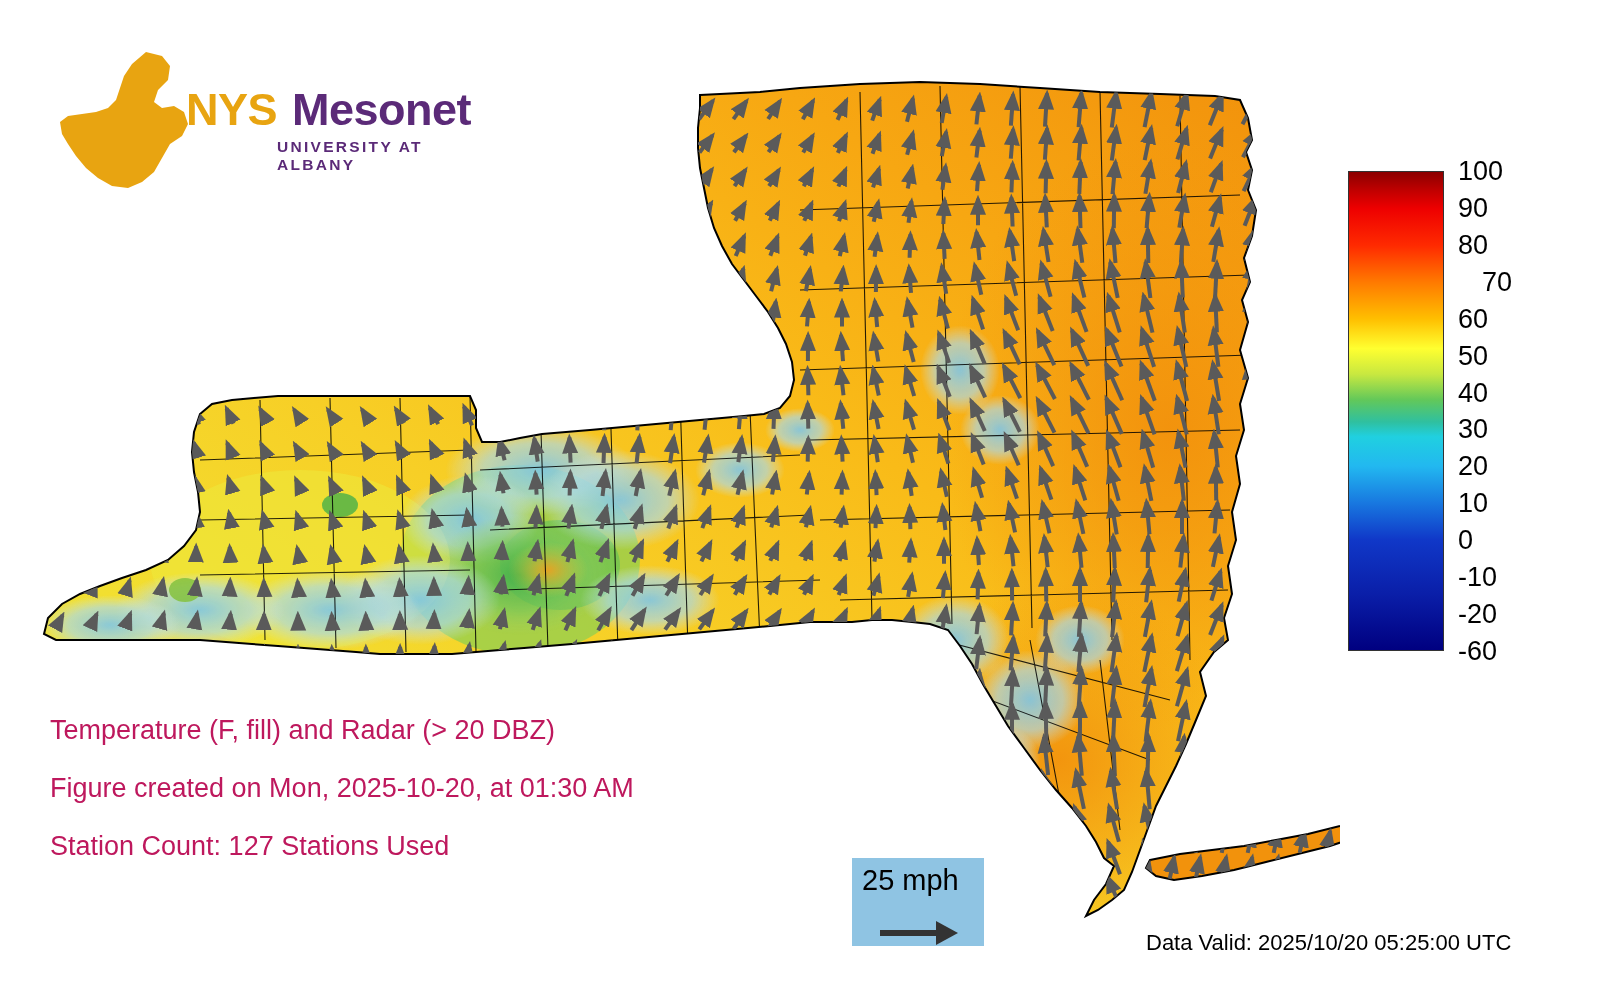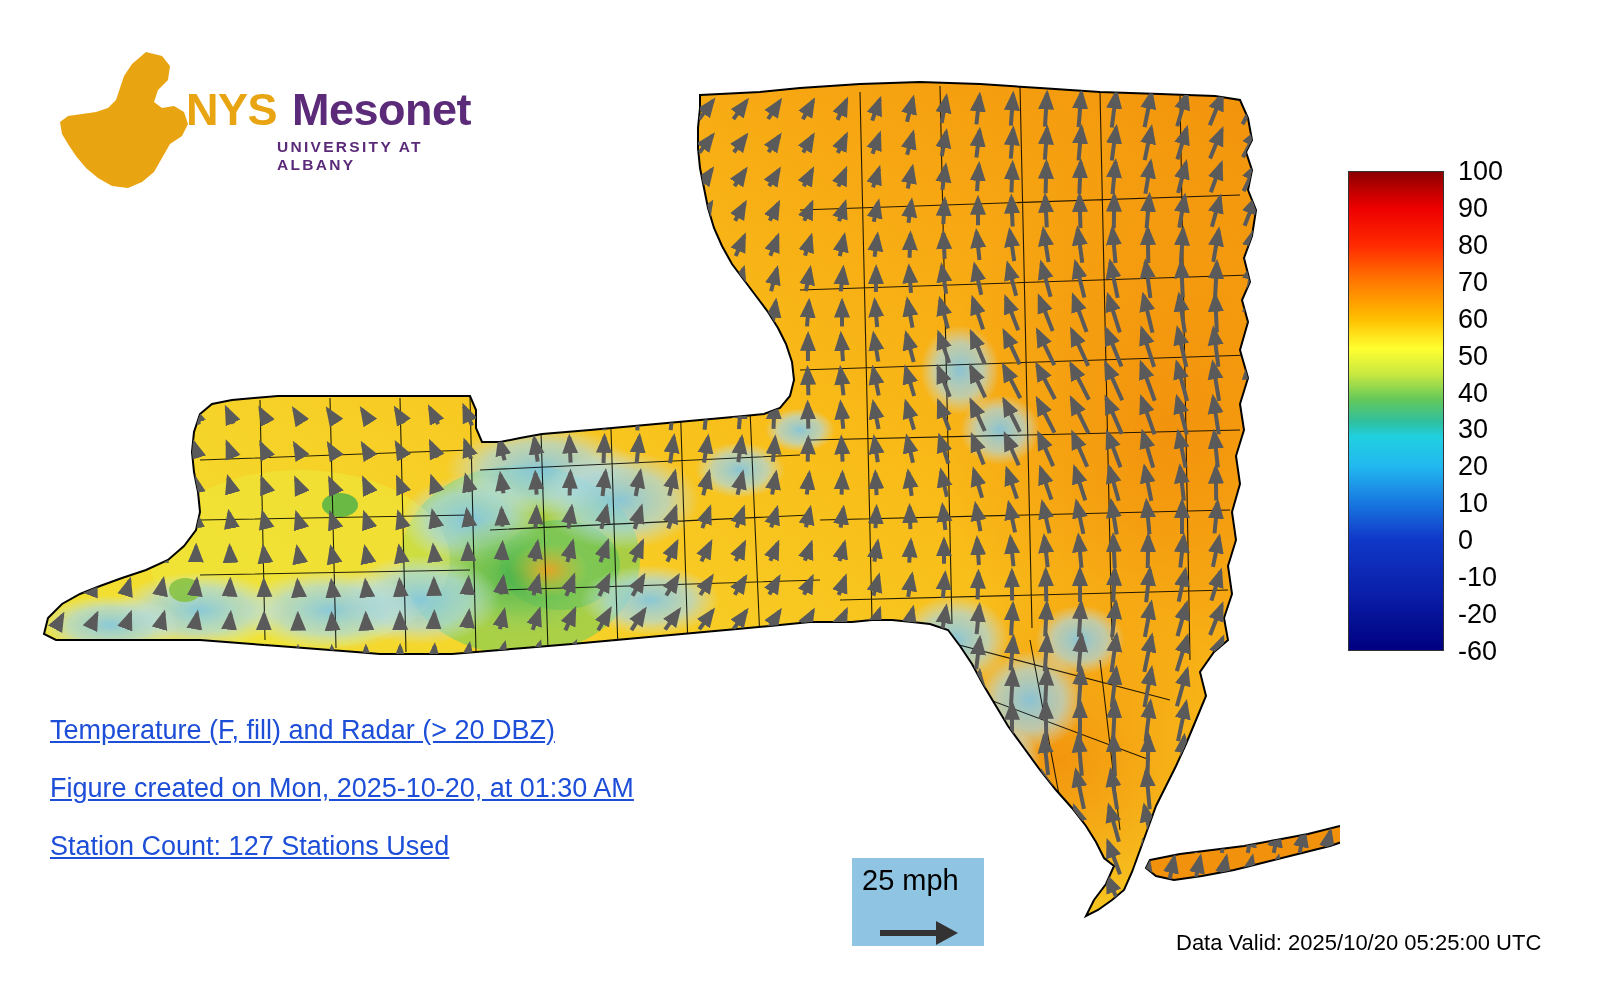--- a/index.html
+++ b/index.html
@@ -108,25 +108,24 @@
 
   
   #captions {
     position: absolute;
     left: 50px;
     top: 715px;
     width: 800px;
   }
   .caption-line {
     font-size: 27px;
-    color: #1d4ed8;
+    color: #be185d;
     margin-bottom: 27px;
     font-family: "Liberation Sans", sans-serif;
     white-space: nowrap;
-    text-decoration: underline;
   }
 
   
   #wind-key {
     position: absolute;
     left: 852px;
     top: 858px;
     width: 132px;
     height: 88px;
     background: #8fc4e3;
@@ -149,21 +148,20 @@
 
   
   #data-valid {
     position: absolute;
     left: 1146px;
     top: 930px;
     font-size: 22px;
     color: #000;
     font-family: "Liberation Sans", sans-serif;
     white-space: nowrap;
-    margin-left: 30px;
   }
 </style>
 </head>
 <body>
 
 <div id="logo-block">
   <svg id="logo-state" viewBox="0 0 150 140">
     <path d="M88 2 L104 6 L112 16 L110 30 L100 40 L96 52 L104 58 L116 56 L126 62 L130 74
              L124 86 L112 94 L104 108 L96 122 L84 132 L70 138 L54 136 L40 128 L28 118
              L18 106 L10 94 L4 84 L2 72 L10 66 L24 64 L38 62 L50 58 L58 50 L62 38
@@ -1284,21 +1282,21 @@
 </svg>
 </div>
 
 <div id="colorbar">
   <div id="colorbar-gradient" style="background: linear-gradient(rgb(139, 0, 0) 0%, rgb(192, 0, 0) 3.85%, rgb(238, 0, 0) 7.69%, rgb(255, 42, 0) 15.38%, rgb(255, 122, 0) 23.08%, rgb(255, 191, 0) 30.77%, rgb(255, 255, 48) 36.92%, rgb(200, 232, 64) 42.31%, rgb(98, 200, 90) 47.69%, rgb(47, 192, 160) 52.31%, rgb(32, 208, 224) 55.38%, rgb(34, 184, 240) 61.54%, rgb(24, 120, 224) 69.23%, rgb(16, 56, 200) 76.92%, rgb(10, 30, 168) 88.46%, rgb(0, 0, 128) 100%);"></div>
 </div>
 <div id="colorbar-labels">
     <div class="cb-label" style="top: 1px;">100</div>
     <div class="cb-label" style="top: 37.9231px;">90</div>
     <div class="cb-label" style="top: 74.8462px;">80</div>
-    <div class="cb-label" style="top: 111.769px;">70</div>
+    <div class="cb-label" style="top: 111.769px; margin-left: 24px;">70</div>
     <div class="cb-label" style="top: 148.692px;">60</div>
     <div class="cb-label" style="top: 185.615px;">50</div>
     <div class="cb-label" style="top: 222.538px;">40</div>
     <div class="cb-label" style="top: 259.462px;">30</div>
     <div class="cb-label" style="top: 296.385px;">20</div>
     <div class="cb-label" style="top: 333.308px;">10</div>
     <div class="cb-label" style="top: 370.231px;">0</div>
     <div class="cb-label" style="top: 407.154px;">-10</div>
     <div class="cb-label" style="top: 444.077px;">-20</div>
     <div class="cb-label" style="top: 481px;">-60</div>

